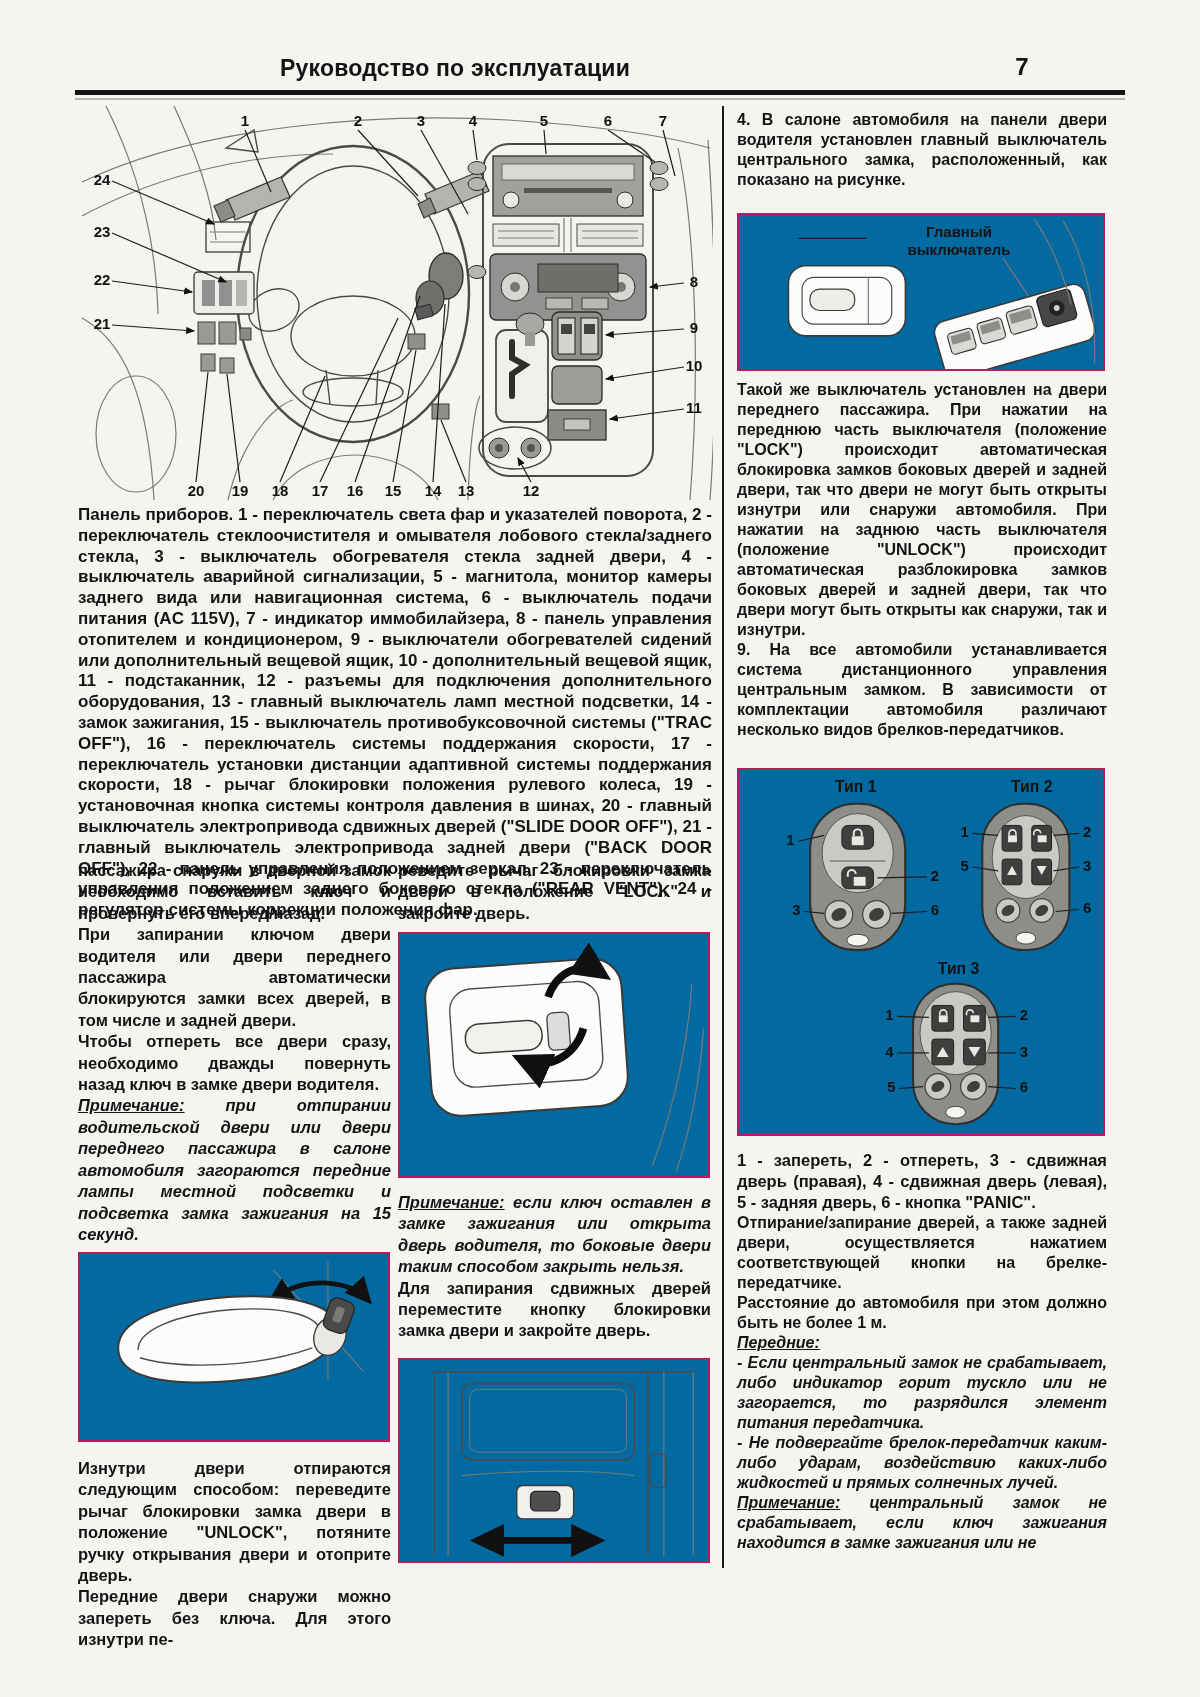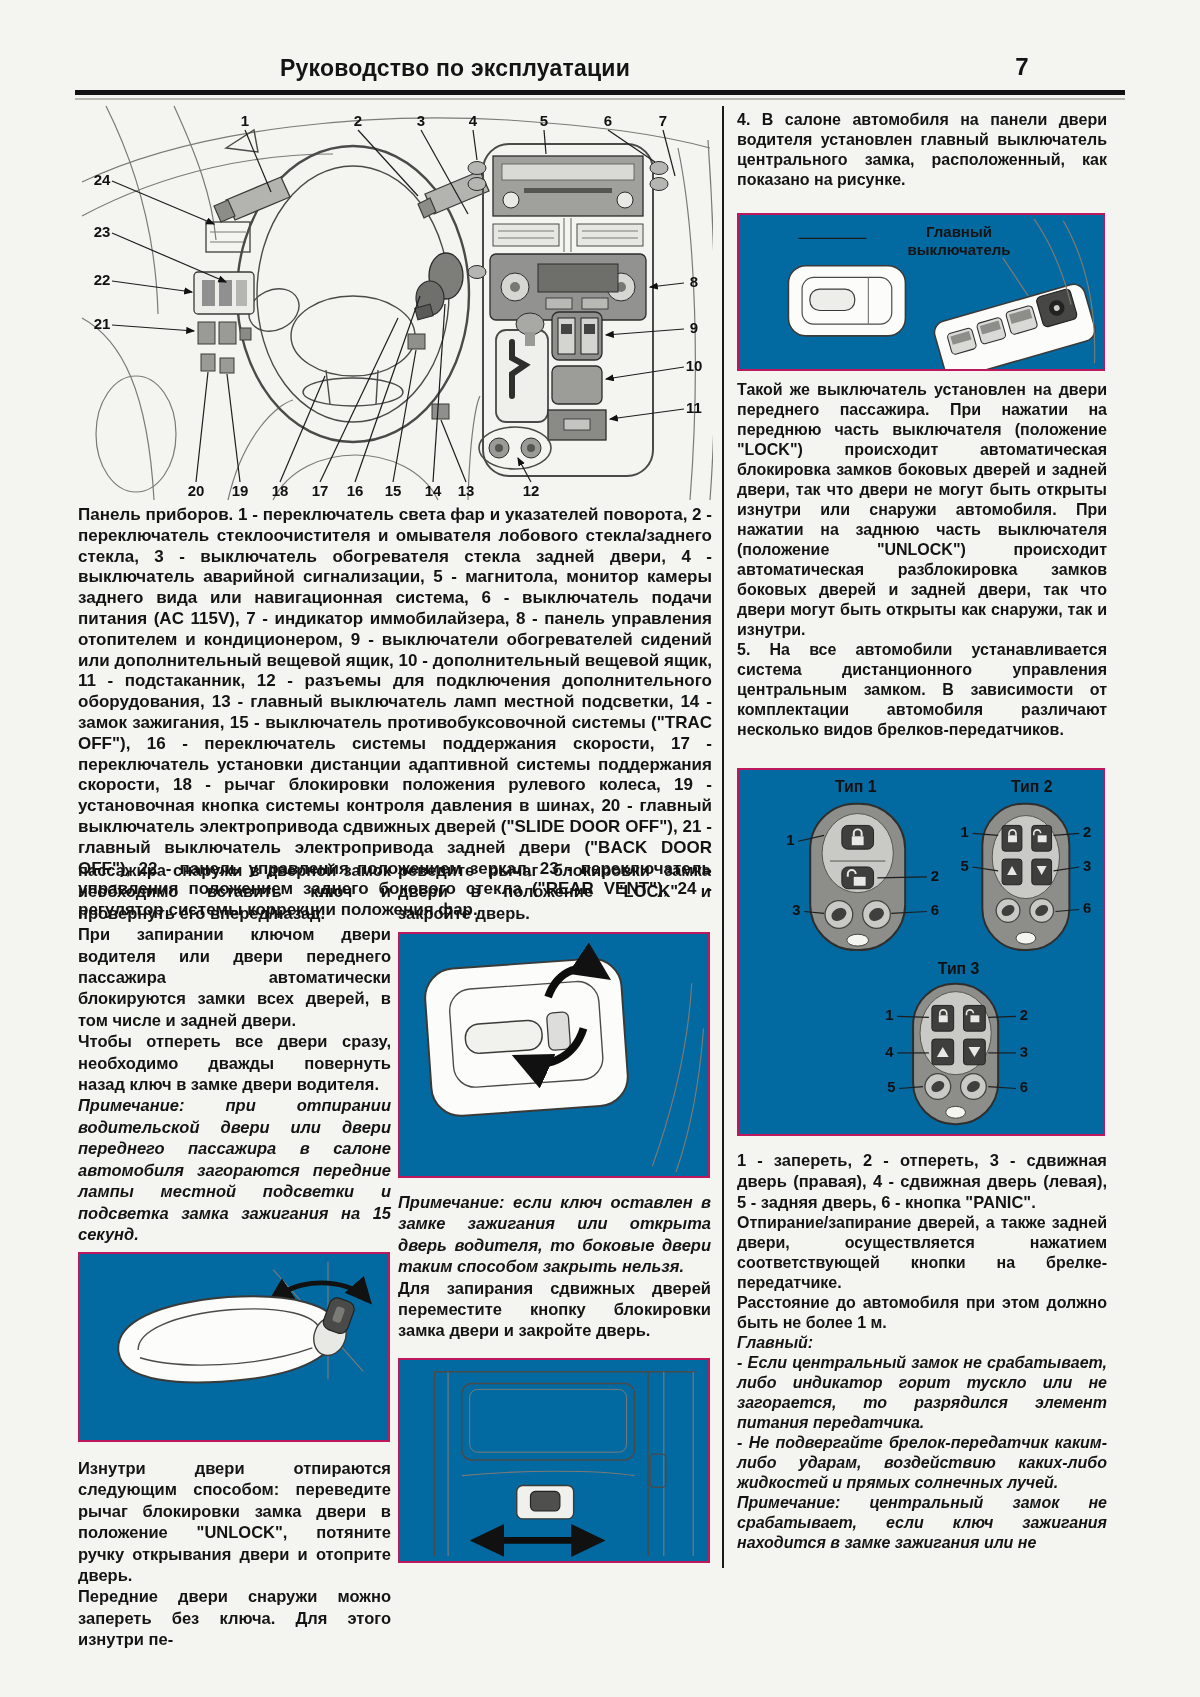--- a/index.html
+++ b/index.html
@@ -9,21 +9,21 @@
   p{margin:0;padding:0;}
   .hdr-title{font-weight:700;font-size:23px;letter-spacing:.2px;text-align:left;}
   .hdr-page{font-weight:700;font-size:24px;text-align:center;}
   .rule{background:#131313;}
   .rule-echo{background:#b9b9b4;}
   .vdivider{background:#1a1a1a;}
   .caption{font-weight:700;font-size:17px;line-height:20.8px;text-align:justify;}
   .body-text{font-size:16.5px;line-height:21.4px;font-weight:600;text-align:justify;}
   .right-text{font-size:16px;line-height:20px;font-weight:600;text-align:justify;}
   .note{font-style:italic;}
-  .note-label{font-style:italic;}
+  .note-label{text-decoration:underline;font-style:italic;}
   .fob-caption{font-weight:700;font-size:16.5px;line-height:21px;text-align:justify;}
   .figbox{position:absolute;border:2px solid #be185d;background:#0369a1;box-sizing:border-box;}
   .fig-label{font-size:15px;font-weight:600;line-height:18px;text-align:center;}
   svg{display:block;}
   .co{font-family:"Liberation Sans",sans-serif;font-size:15px;font-weight:700;fill:#111;}
   .fob-label{font-family:"Liberation Sans",sans-serif;font-size:16px;font-weight:700;fill:#111;}
   .ln{stroke:#1d1d1d;stroke-width:1.2;fill:none;}
   .art{stroke:#4a4a48;fill:none;stroke-width:1.4;}
   .art2{stroke:#7a7a76;fill:none;stroke-width:1.2;}
 </style>
@@ -323,21 +323,21 @@
         </g>
         <path class="art2" d="M330,6 C352,44 364,92 362,152"></path>
         <path class="art2" d="M300,4 C318,30 330,60 338,92"></path>
       </g>
     </svg>
     <div class="fig-label abs" style="left:150px;top:8px;width:140px;">Главный выключатель</div>
   </div>
 
   <div class="abs" style="left:737px;top:380px;width:370px;">
     <p class="right-text">Такой же выключатель установлен на двери переднего пассажира. При нажатии на переднюю часть выключателя (положение "LOCK") происходит автоматическая блокировка замков боковых дверей и задней двери, так что двери не могут быть открыты изнутри или снаружи автомобиля. При нажатии на заднюю часть выключателя (положение "UNLOCK") происходит автоматическая разблокировка замков боковых дверей и задней двери, так что двери могут быть открыты как снаружи, так и изнутри.</p>
-    <p class="right-text">5. На все автомобили устанавливается система дистанционного управления центральным замком. В зависимости от комплектации автомобиля различают несколько видов брелков-передатчиков.</p>
+    <p class="right-text">9. На все автомобили устанавливается система дистанционного управления центральным замком. В зависимости от комплектации автомобиля различают несколько видов брелков-передатчиков.</p>
   </div>
 
   <div class="figbox" style="left:737px;top:768px;width:368px;height:368px;">
     <svg viewBox="0 0 368 374" width="364" height="370">
 
       <g>
         <text class="fob-label" text-anchor="middle" x="118" y="22">Тип 1</text>
         <rect x="72" y="34" width="96" height="148" rx="46" fill="#8d8d8a" stroke="#2e2e2c" stroke-width="2"></rect>
         <ellipse cx="120" cy="84" rx="36" ry="40" fill="#c9c9c6" stroke="#55554f" stroke-width="1"></ellipse>
         <rect x="104" y="56" width="32" height="24" rx="6" fill="#3f3f3d" stroke="#222"></rect>
@@ -425,19 +425,19 @@
         <text class="co" text-anchor="middle" x="288" y="326">6</text>
         <line class="ln" x1="280" y1="322" x2="252" y2="320"></line>
       </g>
     </svg>
   </div>
 
   <div class="abs" style="left:737px;top:1150px;width:370px;">
     <p class="fob-caption">1 - запереть, 2 - отпереть, 3 - сдвижная дверь (правая), 4 - сдвижная дверь (левая), 5 - задняя дверь, 6 - кнопка "PANIC".</p>
     <p class="right-text">Отпирание/запирание дверей, а также задней двери, осуществляется нажатием соответствующей кнопки на брелке-передатчике.</p>
     <p class="right-text">Расстояние до автомобиля при этом должно быть не более 1 м.</p>
-    <p class="right-text"><span class="note-label">Главный:</span></p>
+    <p class="right-text"><span class="note-label">Передние:</span></p>
     <p class="right-text note">- Если центральный замок не срабатывает, либо индикатор горит тускло или не загорается, то разрядился элемент питания передатчика.</p>
     <p class="right-text note">- Не подвергайте брелок-передатчик каким-либо ударам, воздействию каких-либо жидкостей и прямых солнечных лучей.</p>
     <p class="right-text note"><span class="note-label">Примечание:</span><span> центральный замок не срабатывает, если ключ зажигания находится в замке зажигания или не</span></p>
   </div>
 
 </div>
 
 </body></html>

